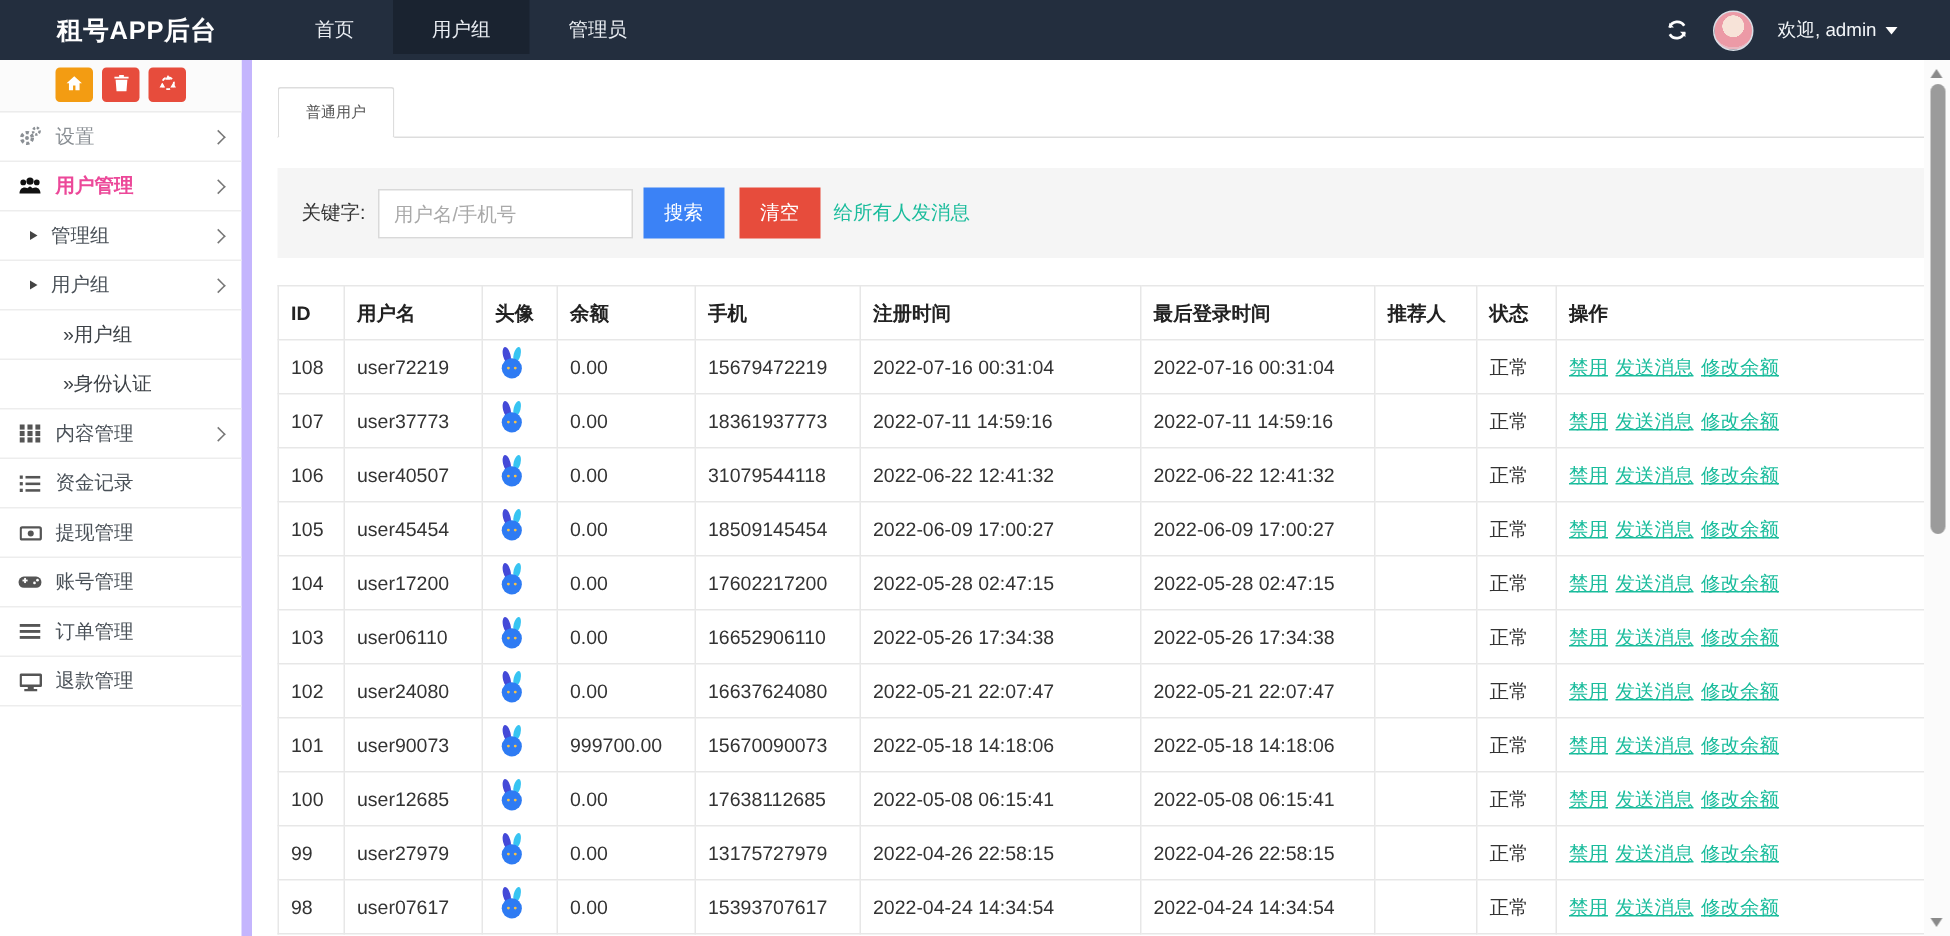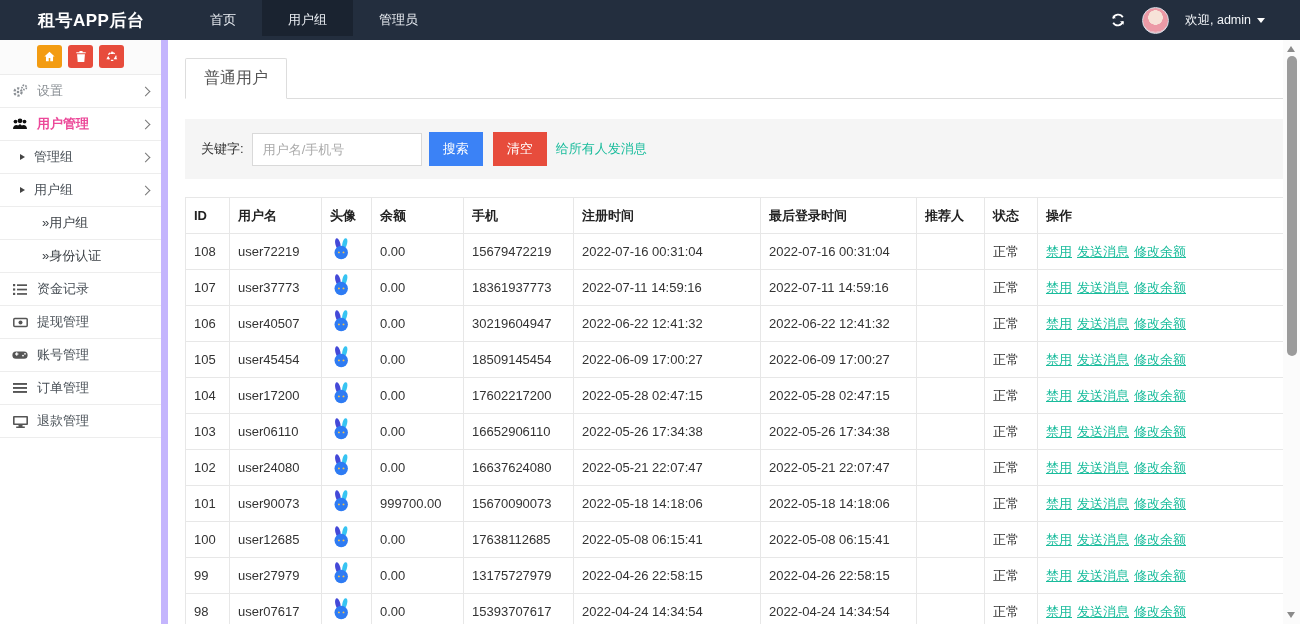--- a/index.html
+++ b/index.html
@@ -40,21 +40,21 @@
   .side-item.dim .mi { color:#8a8f94; }
   .chev { margin-left:auto; width:7px; height:7px; border-top:1.6px solid #777; border-right:1.6px solid #777;
     transform:rotate(45deg); flex:none; }
   .sub { padding-left:20px;font-family:Liberation Serif, serif; }
   .subsub { padding-left:42px; color:#3c4146; }
   .tri { width:0; height:0; border-left:5px solid #444; border-top:3.5px solid transparent; border-bottom:3.5px solid transparent; flex:none; }
 
   
   .main { flex:1; padding:18px 16px 0 17px; background:#fff; min-width:0; }
   .tabs-row { border-bottom:1px solid #ddd; }
-  .tab { display:inline-block; padding:9px 18px; font-size:16px; color:#555; background:#fff;
+  .tab { display:inline-block; padding:9px 18px; font-size:10px; color:#555; background:#fff;
     border:1px solid #ddd; border-bottom:1px solid #fff; margin-bottom:-1px; border-radius:2px 2px 0 0; cursor:pointer; }
 
   .search-panel { margin-top:20px; background:#f5f5f5; padding:13px 16px; display:flex; align-items:center; font-size:13px; color:#333; }
   .kw-label { margin-right:8px; }
   .kw-input { width:170px; height:33px; border:1px solid #d9d9d9; padding:0 10px; font-size:13px; color:#333; background:#fff; }
   .kw-input::placeholder { color:#a9a9a9; }
   .btn { height:34px; border:none; color:#fff; font-size:13px; padding:0 14px; cursor:pointer; }
   .btn-search { background:#3b82f6; margin-left:7px; }
   .btn-clear { background:#e74c3c; margin-left:10px; }
   .broadcast { color:#1abc9c; margin-left:9px; text-decoration:none; cursor:pointer; }
@@ -163,20 +163,37 @@
     </div>
 
     <div class="side-item subsub">
       <span>»用户组</span>
     </div>
 
     <div class="side-item subsub">
       <span>»身份认证</span>
     </div>
 
+    <div class="side-item">
+      <span class="mi">
+        <svg width="14" height="14" viewBox="0 0 14 14" fill="currentColor">
+          <rect x="0" y="1" width="3.4" height="3.4"></rect>
+            <rect x="5.3" y="1" width="3.4" height="3.4"></rect>
+            <rect x="10.6" y="1" width="3.4" height="3.4"></rect>
+          <rect x="0" y="5.3" width="3.4" height="3.4"></rect>
+            <rect x="5.3" y="5.3" width="3.4" height="3.4"></rect>
+            <rect x="10.6" y="5.3" width="3.4" height="3.4"></rect>
+          <rect x="0" y="9.6" width="3.4" height="3.4"></rect>
+            <rect x="5.3" y="9.6" width="3.4" height="3.4"></rect>
+            <rect x="10.6" y="9.6" width="3.4" height="3.4"></rect>
+        </svg>
+      </span>
+      <span>内容管理</span>
+      <span class="chev"></span>
+    </div>
 
     <div class="side-item">
       <span class="mi">
         <svg width="14" height="13" viewBox="0 0 14 13" fill="currentColor">
           <rect x="0" y="1" width="2.2" height="2.2"></rect>
             <rect x="4" y="1.3" width="10" height="1.7"></rect>
           <rect x="0" y="5.4" width="2.2" height="2.2"></rect>
             <rect x="4" y="5.7" width="10" height="1.7"></rect>
           <rect x="0" y="9.8" width="2.2" height="2.2"></rect>
             <rect x="4" y="10.1" width="10" height="1.7"></rect>
@@ -319,21 +336,21 @@
       <svg width="23" height="23" viewBox="0 0 24 24">
         <ellipse cx="8.2" cy="6.2" rx="2.6" ry="6" fill="#4449d8" transform="rotate(-14 8.2 6.2)"></ellipse>
         <ellipse cx="15.4" cy="5.6" rx="2.4" ry="5.4" fill="#37c4f2" transform="rotate(14 15.4 5.6)"></ellipse>
         <circle cx="11.7" cy="15.2" r="7" fill="#2e7bf3"></circle>
         <path d="M5.2 12a7 7 0 0 0 2 9.2 7 7 0 0 1-2-9.2z" fill="#4449d8"></path>
         <circle cx="9.3" cy="15" r="1" fill="#f6c24a"></circle>
         <circle cx="14.1" cy="15" r="1" fill="#f6c24a"></circle>
       </svg>
     </td>
     <td>0.00</td>
-    <td>30219604947</td>
+    <td>31079544118</td>
     <td>2022-06-22 12:41:32</td>
     <td>2022-06-22 12:41:32</td>
     <td></td>
     <td>正常</td>
     <td><a class="op-link">禁用</a><a class="op-link">发送消息</a><a class="op-link">修改余额</a></td>
   </tr>
           <tr>
     <td>105</td>
     <td>user45454</td>
     <td class="avatar-cell">

